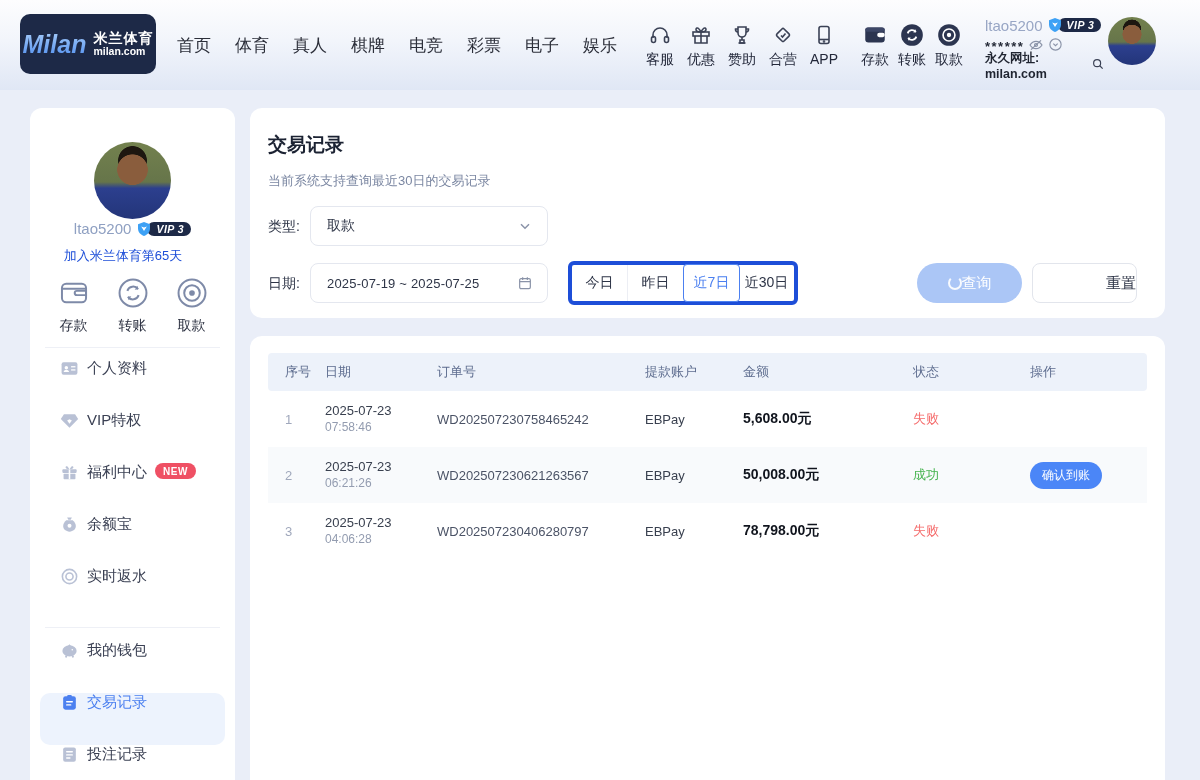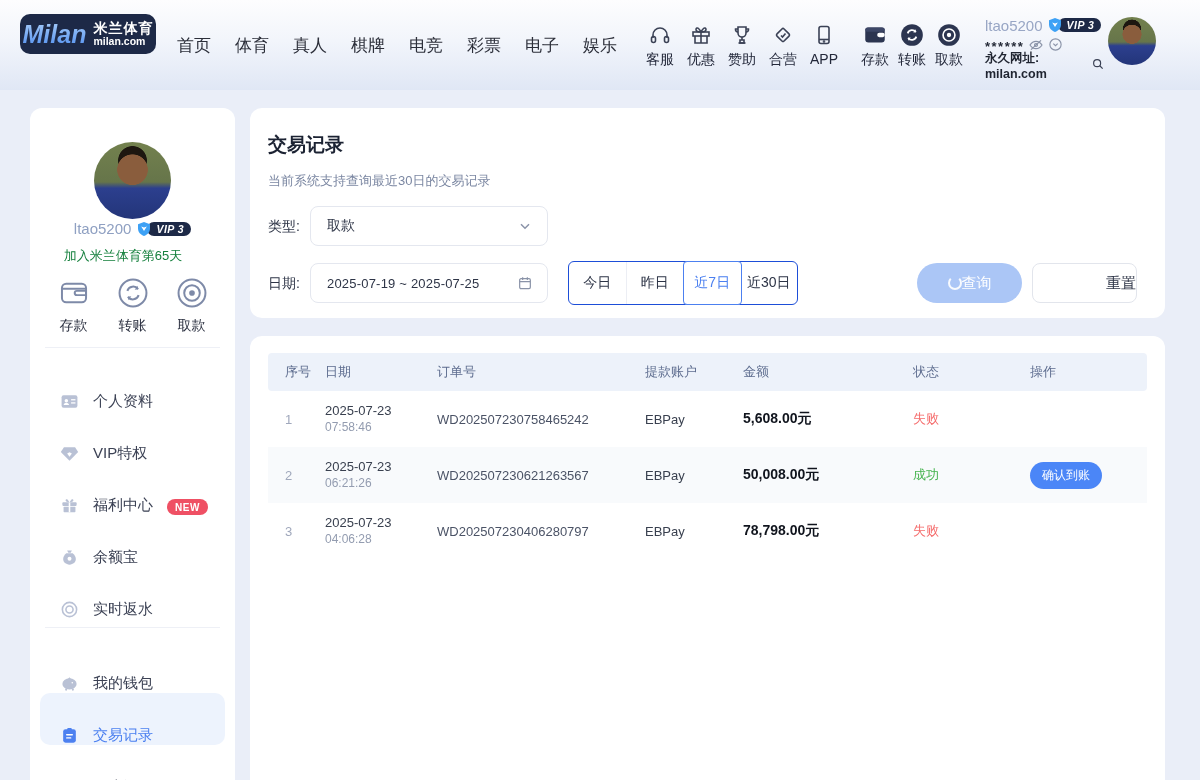--- a/index.html
+++ b/index.html
@@ -4,21 +4,21 @@
 <style>
   * { margin:0; padding:0; box-sizing:border-box; }
   html,body { width:1200px; height:780px; }
   body {
     font-family:"Liberation Sans","DejaVu Sans",sans-serif;
     background:#eaeef8; position:relative; overflow:hidden; color:#2e3547;
   }
   
   .topbar { position:absolute; left:0; top:0; width:1200px; height:90px;
     background:linear-gradient(180deg,#fdfdfe 0%,#f2f5fb 45%,#e0e7f5 100%); }
-  .logo-pill { position:absolute; left:20px; top:14px; width:136px; height:40px;
+  .logo-pill { position:absolute; left:20px; top:14px; width:136px; height:60px;
     background:#1d2947; border-radius:10px; display:flex; align-items:center; justify-content:center; gap:7px; }
   .logo-script { font-style:italic; font-weight:bold; font-size:25px;
     background:linear-gradient(180deg,#a9cdf8,#4f8ef0); -webkit-background-clip:text; background-clip:text; color:transparent; }
   .logo-stack { display:flex; flex-direction:column; line-height:1.1; }
   .logo-cn { color:#fff; font-size:14px; font-weight:bold; letter-spacing:1px; }
   .logo-domain { color:#fff; font-size:10.5px; font-weight:bold; }
   .mainnav { position:absolute; left:170px; top:0; height:90px; display:flex; align-items:center; gap:10px; }
   .mainnav span { font-size:17px; color:#2c2f3a; padding:6px 7px; cursor:pointer; }
   .hdr-group { position:absolute; top:21px; display:flex; }
   .hdr-group.g1 { left:646px; gap:13px; }
@@ -42,28 +42,28 @@
       radial-gradient(circle at 50% 24%, #1d1710 0 20%, rgba(0,0,0,0) 21%),
       linear-gradient(180deg,#73814e 0%,#66754a 52%,#2c3f8e 60%,#233579 100%);
   }
   .avatar.hdr { position:absolute; left:1108px; top:17px; width:48px; height:48px; }
   
   .sidebar { position:absolute; left:30px; top:108px; width:205px; height:700px;
     background:#fff; border-radius:12px; }
   .avatar.side { position:absolute; left:64px; top:34px; width:77px; height:77px; }
   .side-user { position:absolute; left:0; top:112px; width:205px; display:flex; justify-content:center; align-items:center; gap:5px; }
   .side-name { font-size:15px; color:#8fa0c2; }
-  .side-join { position:absolute; left:0; top:139px; width:186px; text-align:center; font-size:13px; color:#15803d; }
+  .side-join { position:absolute; left:0; top:139px; width:186px; text-align:center; font-size:13px; color:#1d4ed8; }
   .quick-row { position:absolute; left:0; top:168px; width:205px; display:flex; justify-content:space-around; padding:0 14px; }
   .quick-item { display:flex; flex-direction:column; align-items:center; gap:7px; cursor:pointer; }
   .quick-item .ic { width:34px; height:34px; color:#7e8aa8; }
   .quick-item .lbl { font-size:14px; color:#2b3040; }
   .side-div { position:absolute; left:15px; right:15px; height:1px; background:#eef0f6; }
   .menu { position:absolute; left:0; width:205px; }
-  .menu-item { height:52px; display:flex; align-items:flex-end; padding-left:30px; gap:14px; cursor:pointer; }
+  .menu-item { height:52px; display:flex; align-items:flex-start; padding-left:30px; gap:8px; cursor:pointer; }
   .menu-item .ic { width:19px; height:19px; color:#b9c1d5; flex:none; }
   .menu-item .lbl { font-size:15px; color:#3b4154; }
   .menu-item.active { background:#edf3fd; border-radius:10px; margin:0 10px; padding-left:20px; }
   .menu-item.active .ic { color:#4c80f0; }
   .menu-item.active .lbl { color:#4c80f0; }
   .new-badge { background:#ef5064; color:#fff; font-size:10px; font-weight:bold;
     border-radius:9px; padding:2.5px 8px; letter-spacing:.5px; }
   
   .filter-card { position:absolute; left:250px; top:108px; width:915px; height:210px;
     background:#fff; border-radius:12px; }
@@ -71,21 +71,21 @@
   .f-sub { position:absolute; left:18px; top:64px; font-size:13px; color:#7b87a2; }
   .f-label { position:absolute; left:18px; font-size:14px; color:#2e3547; line-height:40px; }
   .f-select, .f-date { position:absolute; left:60px; width:238px; height:40px; background:#fff;
     border:1px solid #e4e7ef; border-radius:8px; display:flex; align-items:center; cursor:pointer; }
   .f-select { top:98px; }
   .f-date { top:155px; }
   .f-select .val { font-size:14px; color:#2e3547; padding-left:16px; flex:1; }
   .f-date .val { font-size:13px; color:#2e3547; padding-left:16px; flex:1; letter-spacing:.2px; }
   .f-select .ic, .f-date .ic { width:16px; height:16px; color:#8a93a8; margin-right:14px; flex:none; }
   .range-group { position:absolute; left:318px; top:153px; width:230px; height:44px;
-    border:1px solid #1d4ed8; border-radius:6px; background:#fff; display:flex; }
+    border:4px solid #1d4ed8; border-radius:6px; background:#fff; display:flex; }
   .range-btn { flex:1; display:flex; align-items:center; justify-content:center;
     font-size:14px; color:#2e3547; cursor:pointer; border-right:1px solid #eceef4; }
   .range-btn:last-child { border-right:none; }
   .range-btn.active { border:1px solid #4c80f0; border-radius:4px; color:#4c80f0; margin:-1px; z-index:2; background:#fff; }
   .btn-search { position:absolute; left:667px; top:155px; width:105px; height:40px;
     background:#abc6f6; border:none; border-radius:20px; color:#fff; font-size:15px;
     display:flex; align-items:center; justify-content:center; cursor:pointer;
     font-family:inherit; }
   .spinner { width:14px; height:14px; border:2px solid rgba(255,255,255,.9); border-top-color:transparent; border-radius:50%; }
   .btn-reset { position:absolute; left:782px; top:155px; width:105px; height:40px;

